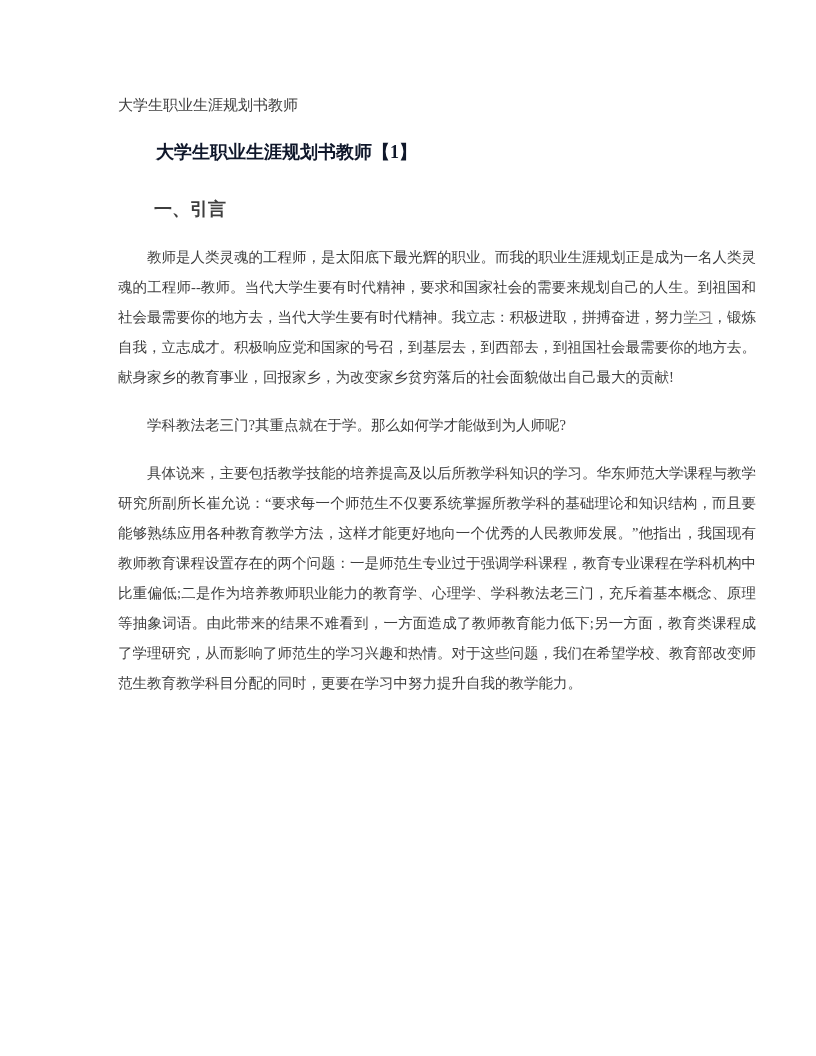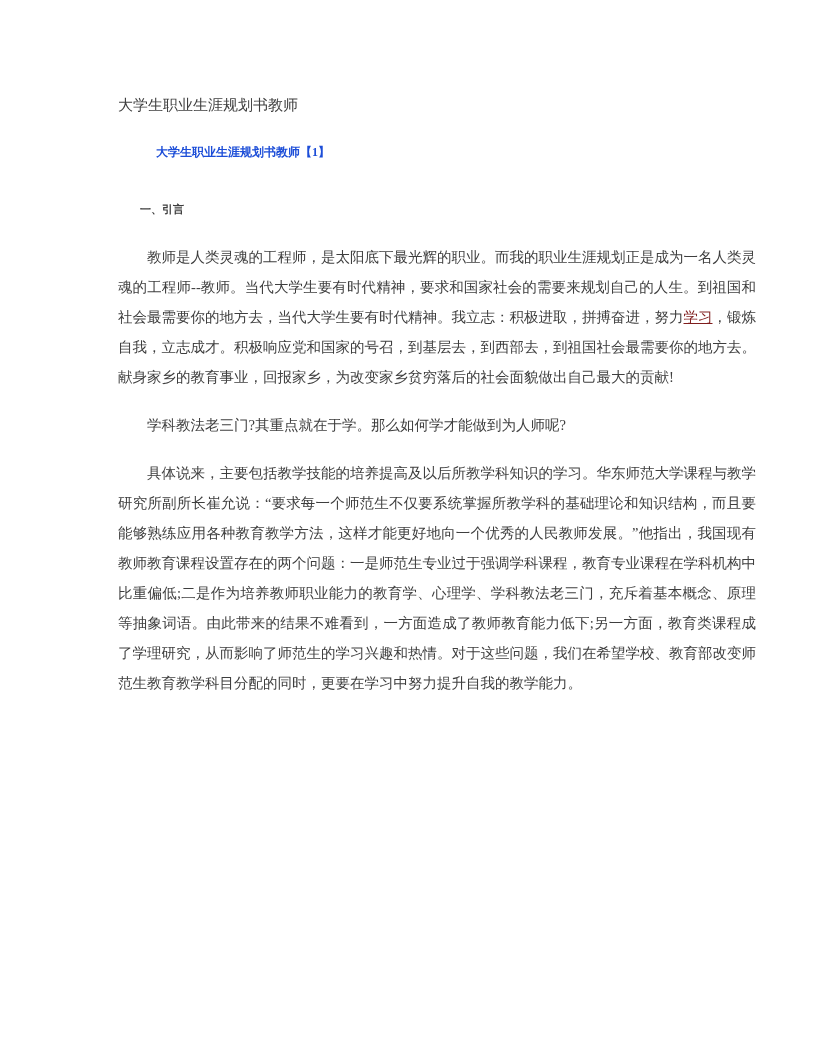--- a/index.html
+++ b/index.html
@@ -18,47 +18,47 @@
     overflow: hidden;
   }
   .doc-header-line {
     font-size: 15px;
     line-height: 18px;
     color: #3e3e3e;
     font-weight: normal;
   }
   .doc-main-title {
     margin-top: 24px;
-    font-size: 12px;
+    font-size: 18px;
     line-height: 28px;
     font-weight: bold;
-    color: #1d4ed8;
+    color: #0f172a;
     text-indent: 38px;
   }
   .section-heading {
     margin-top: 18px;
-    font-size: 11px;
+    font-size: 18px;
     line-height: 30px;
     font-weight: bold;
     color: #3e3e3e;
     text-indent: 2em;
   }
   .section-heading.first {
     margin-top: 28px;
   }
   p.body-para {
     margin-top: 18px;
     font-size: 14.5px;
     line-height: 30px;
     color: #3e3e3e;
     text-indent: 2em;
     text-align: justify;
   }
   a.inline-link {
-    color: #7f1d1d;
+    color: #737373;
     text-decoration: underline;
     cursor: pointer;
   }
 </style>
 </head>
 <body>
 
 <div class="page">
 
   <div class="doc-header-line">大学生职业生涯规划书教师</div>

